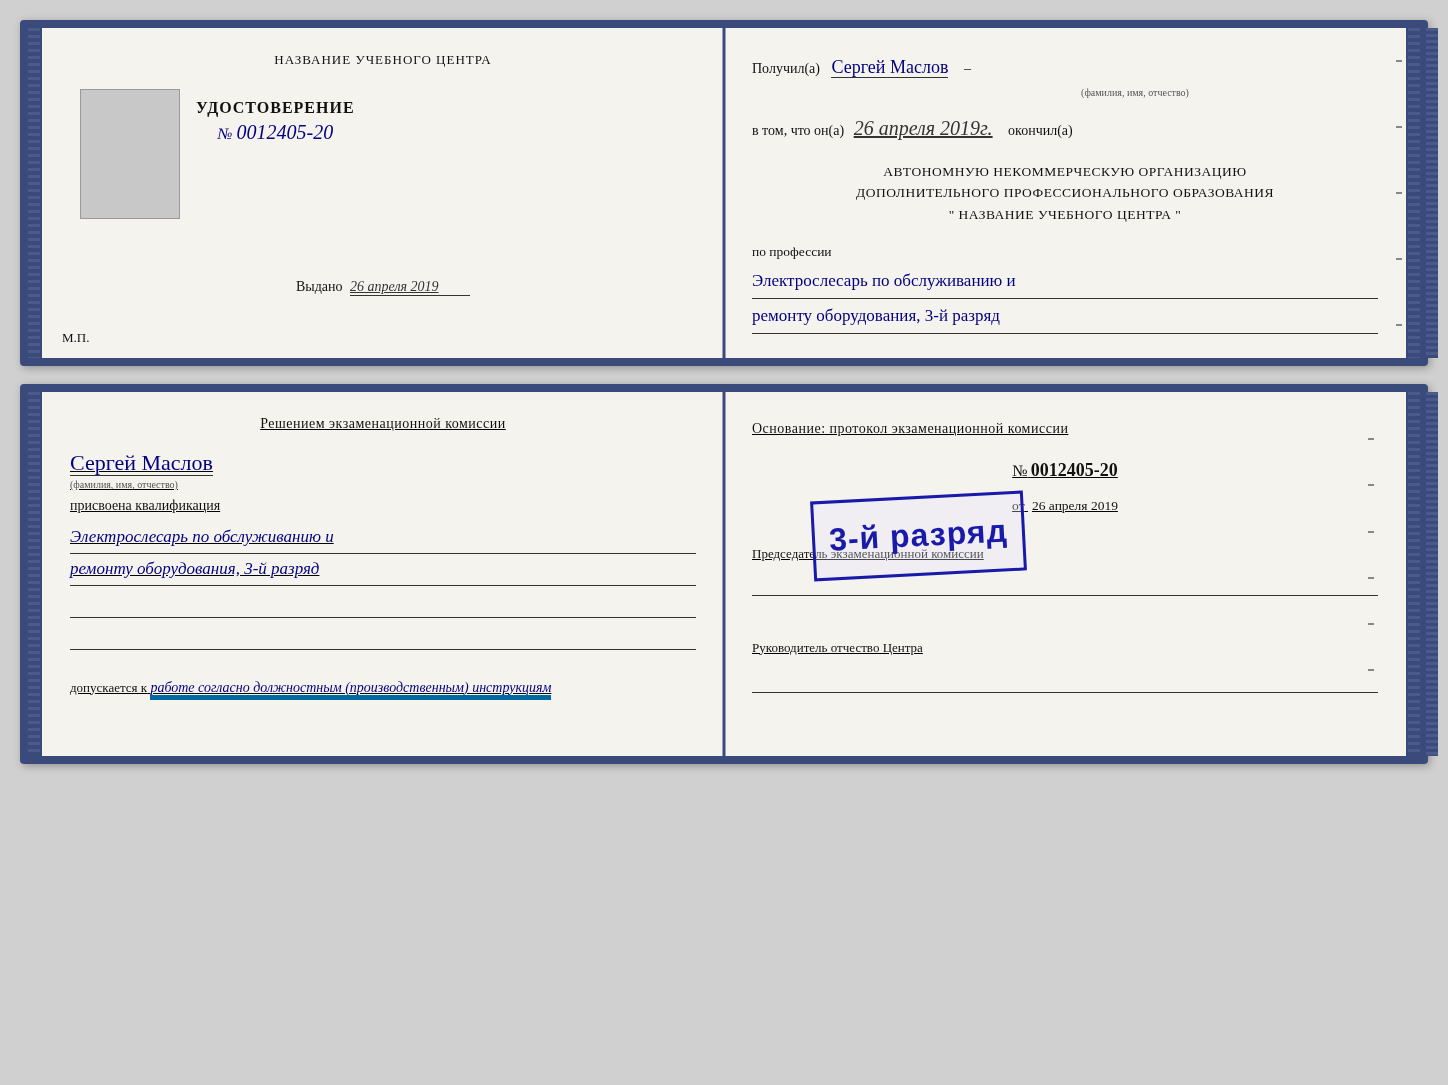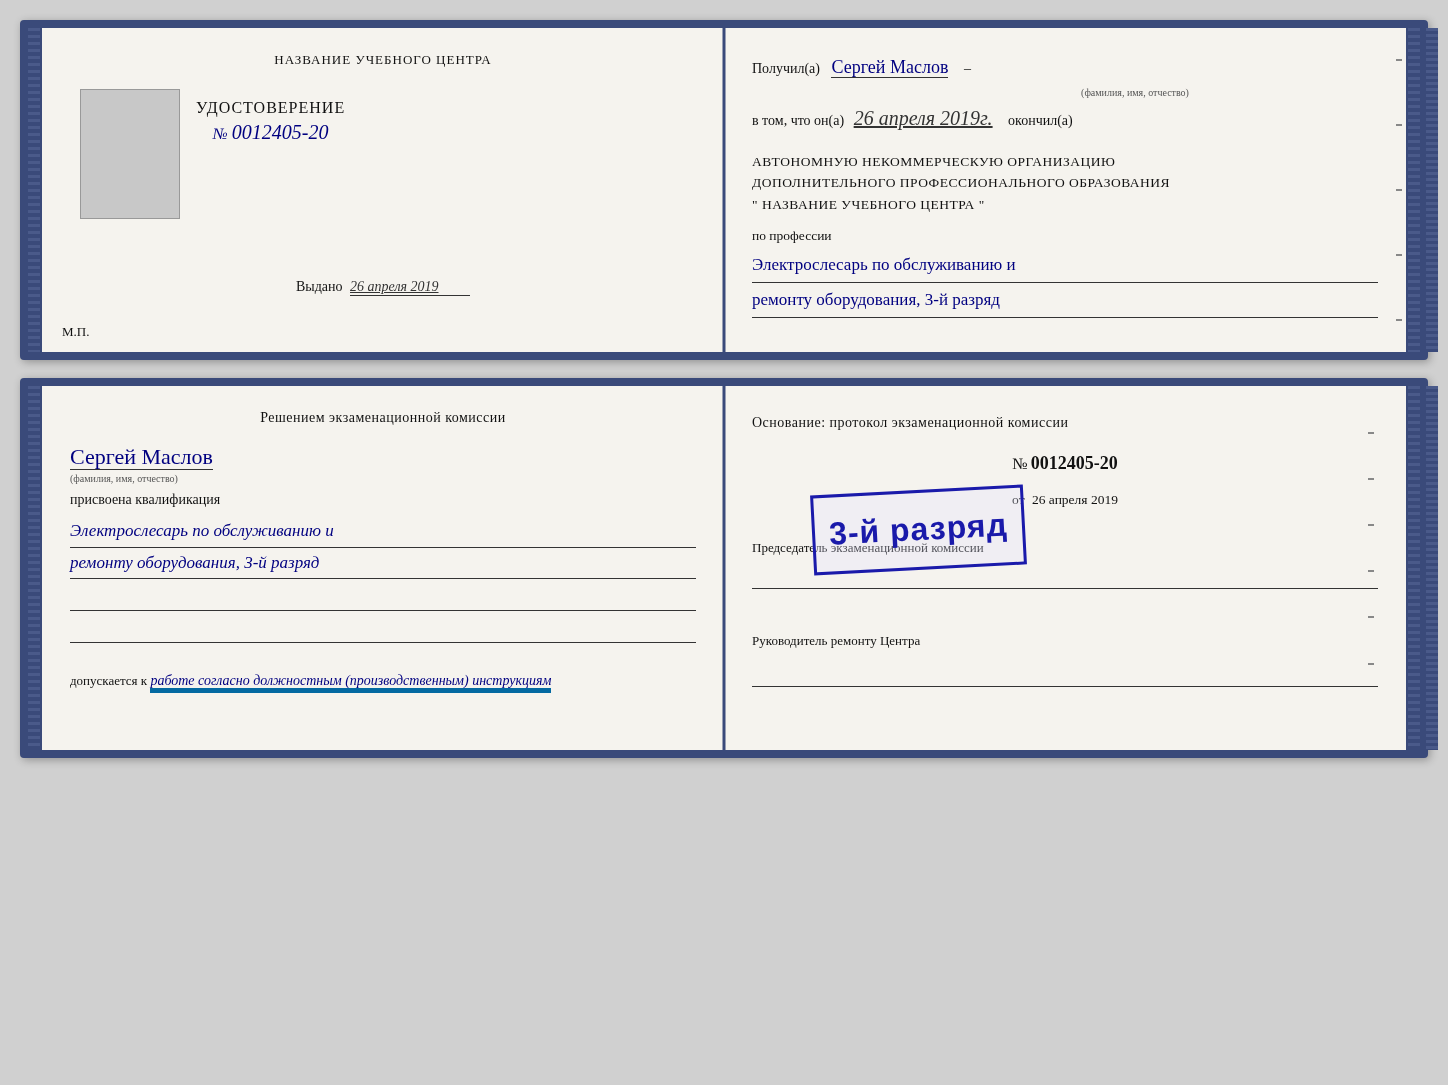--- a/index.html
+++ b/index.html
@@ -92,21 +92,21 @@
       margin-left: 10px;
     }
 
     .udostoverenie-block {
       text-align: center;
       margin-top: 10px;
     }
 
     .udostoverenie-title {
       font-size: 16px;
-      font-weight: normal;
+      font-weight: bold;
       letter-spacing: 1px;
       text-transform: uppercase;
       color: #111;
     }
 
     .vydano-line {
       margin-top: 40px;
       font-size: 14px;
       color: #111;
     }
@@ -126,59 +126,60 @@
     }
 
     
     .card1-right {
       font-size: 13.5px;
       color: #111;
       line-height: 1.7;
     }
 
     .poluchil-row {
-      margin-bottom: 0;
+      margin-bottom: 10px;
       font-size: 14px;
     }
 
     .fio-label {
       font-size: 10px;
       color: #555;
       display: block;
       text-align: center;
       margin-top: 1px;
     }
 
     .vtom-row {
       margin-bottom: 16px;
       font-size: 14px;
     }
 
     .avt-block {
+      text-align: center;
       font-size: 13.5px;
       text-transform: uppercase;
       line-height: 1.6;
       letter-spacing: 0.5px;
-      margin-bottom: 10px;
+      margin-bottom: 16px;
     }
 
     .po-professii {
       font-size: 13.5px;
       margin-top: 10px;
     }
 
     
     .between-label {
       font-size: 15px;
       color: #111;
       padding: 4px 0;
     }
 
     
-    .card2 { min-height: 380px; }
+    .card2 { min-height: 380px; text-decoration: underline; }
 
     .card2-left {
       font-size: 13.5px;
       color: #111;
     }
 
     .resheniem-title {
       text-align: center;
       font-size: 14px;
       letter-spacing: 0.5px;
@@ -438,21 +439,21 @@
         <div class="stamp-overlay">
           <div class="stamp-text">3-й разряд</div>
         </div>
 
         <div class="podpis-block">
           <div style="font-size:13px; ">Председатель экзаменационной комиссии</div>
           <div class="podpis-line"></div>
         </div>
 
         <div class="podpis-block" style="margin-top:40px;">
-          <div style="font-size:13px; margin-bottom:4px;">Руководитель ремонту Центра</div>
+          <div style="font-size:13px; margin-bottom:4px;">Руководитель отчество Центра</div>
           <div class="podpis-line"></div>
         </div>
 
         <div class="right-edge-marks">
           <div class="edge-dash"></div>
           <div class="edge-dash"></div>
           <div class="edge-dash"></div>
           <div class="edge-dash"></div>
           <div class="edge-dash"></div>
           <div class="edge-dash"></div>

